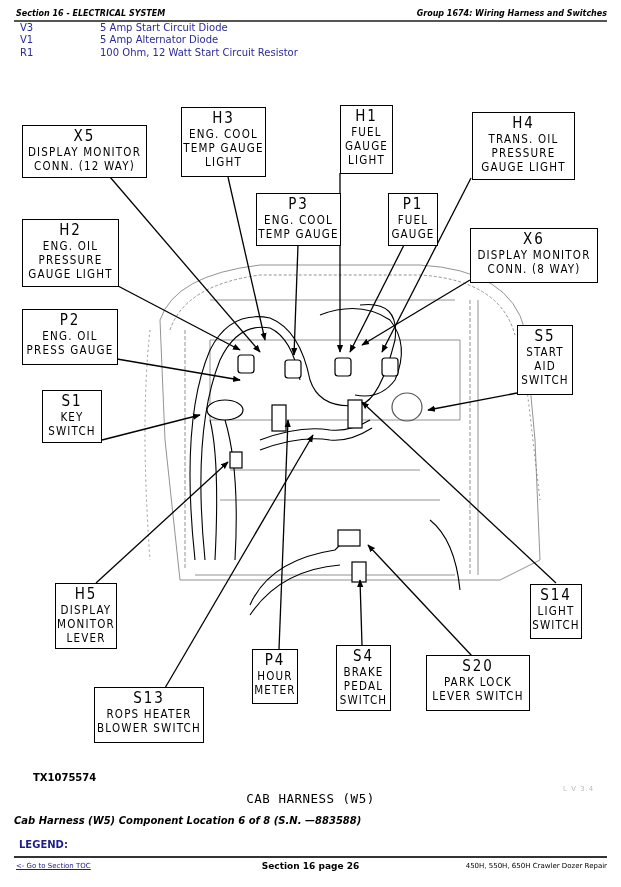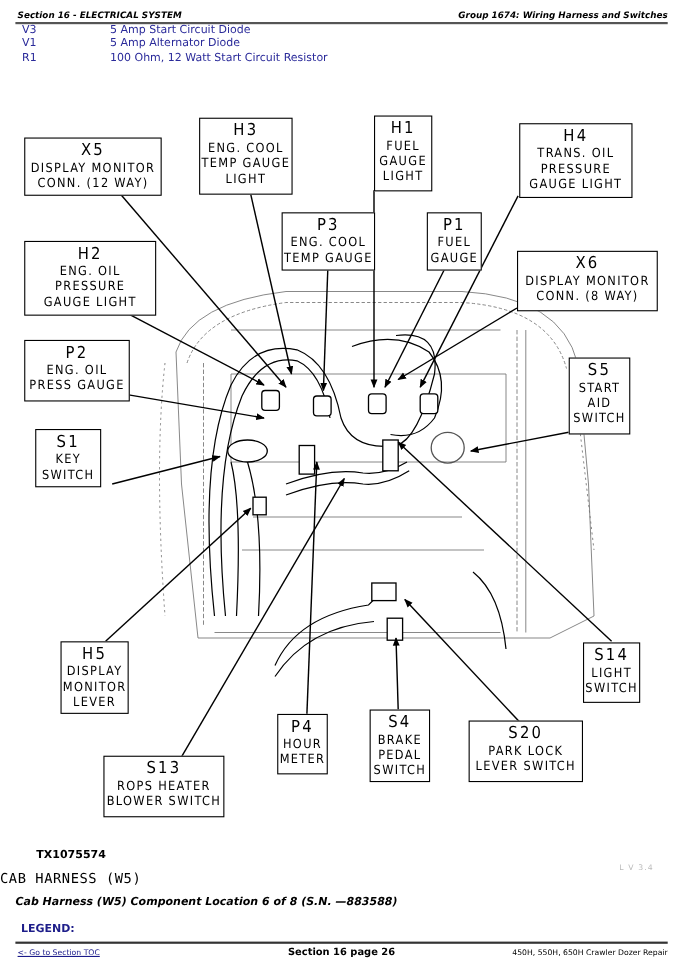--- a/index.html
+++ b/index.html
@@ -12,21 +12,21 @@
   .hdr-rule { position: absolute; left: 14px; right: 14px; top: 20px; height: 2px; background: #555; }
   .parts { position: absolute; left: 20px; top: 22px; font-size: 10px; color: #2a2a9a; }
   .parts .row { height: 12.3px; line-height: 12.3px; white-space: nowrap; }
   .parts .id { display: inline-block; width: 80px; }
   .diagram { position: absolute; left: 0; top: 95px; width: 621px; height: 720px; }
   .box { position: absolute; border: 1.6px solid #000; background: #fff; box-sizing: border-box;
          font-family: "DejaVu Sans Condensed", "DejaVu Sans", sans-serif; text-align: center;
          font-size: 11.5px; letter-spacing: 1.2px; line-height: 14px; padding-top: 2px; }
   .box .code { font-size: 15px; line-height: 17px; letter-spacing: 2px; display: block; }
   .box .ln { display: block; }
-  .caption { position: absolute; left: 0; width: 621px; top: 791px; 
+  .caption { position: absolute; left: 0; width: 621px; top: 791px; text-align: center;
              font-family: "DejaVu Sans Mono", monospace; font-size: 12.5px; letter-spacing: 0.5px; line-height: 15px; }
   .caption .ln { display: block; }
   .figid { position: absolute; left: 33px; top: 772px; font-size: 10px; font-weight: bold; }
   .stamp { position: absolute; left: 563px; top: 785px; font-size: 7px; color: #bbb; letter-spacing: 1px; }
   .figtitle { position: absolute; left: 14px; top: 815px; font-size: 10px; font-weight: bold; font-style: italic; }
   .legend { position: absolute; left: 19px; top: 839px; font-size: 10px; font-weight: bold; color: #1e1e8a; }
   .foot-rule { position: absolute; left: 14px; right: 14px; top: 856px; height: 2px; background: #333; }
   .foot { position: absolute; left: 14px; right: 14px; top: 862px; font-size: 7px; }
   .foot .l { position: absolute; left: 2px; color: #1a1a8a; text-decoration: underline; cursor: pointer; }
   .foot .c { position: absolute; left: 0; right: 0; text-align: center; font-size: 9px; font-weight: bold; top: -1px; }
@@ -139,21 +139,21 @@
 <div class="box" style="left:256px;top:193px;width:85px;height:53px;">
   <span class="code">P3</span>
   <span class="ln">ENG. COOL</span>
   <span class="ln">TEMP GAUGE</span>
 </div>
 <div class="box" style="left:388px;top:193px;width:50px;height:53px;">
   <span class="code">P1</span>
   <span class="ln">FUEL</span>
   <span class="ln">GAUGE</span>
 </div>
-<div class="box" style="left:22px;top:219px;width:120px;height:68px;">
+<div class="box" style="left:22px;top:219px;width:97px;height:68px;">
   <span class="code">H2</span>
   <span class="ln">ENG. OIL</span>
   <span class="ln">PRESSURE</span>
   <span class="ln">GAUGE LIGHT</span>
 </div>
 <div class="box" style="left:470px;top:228px;width:128px;height:55px;">
   <span class="code">X6</span>
   <span class="ln">DISPLAY MONITOR</span>
   <span class="ln">CONN. (8 WAY)</span>
 </div>
@@ -161,21 +161,21 @@
   <span class="code">P2</span>
   <span class="ln">ENG. OIL</span>
   <span class="ln">PRESS GAUGE</span>
 </div>
 <div class="box" style="left:517px;top:325px;width:56px;height:70px;">
   <span class="code">S5</span>
   <span class="ln">START</span>
   <span class="ln">AID</span>
   <span class="ln">SWITCH</span>
 </div>
-<div class="box" style="left:32px;top:390px;width:60px;height:53px;">
+<div class="box" style="left:42px;top:390px;width:60px;height:53px;">
   <span class="code">S1</span>
   <span class="ln">KEY</span>
   <span class="ln">SWITCH</span>
 </div>
 <div class="box" style="left:55px;top:583px;width:62px;height:66px;">
   <span class="code">H5</span>
   <span class="ln">DISPLAY</span>
   <span class="ln">MONITOR</span>
   <span class="ln">LEVER</span>
 </div>

